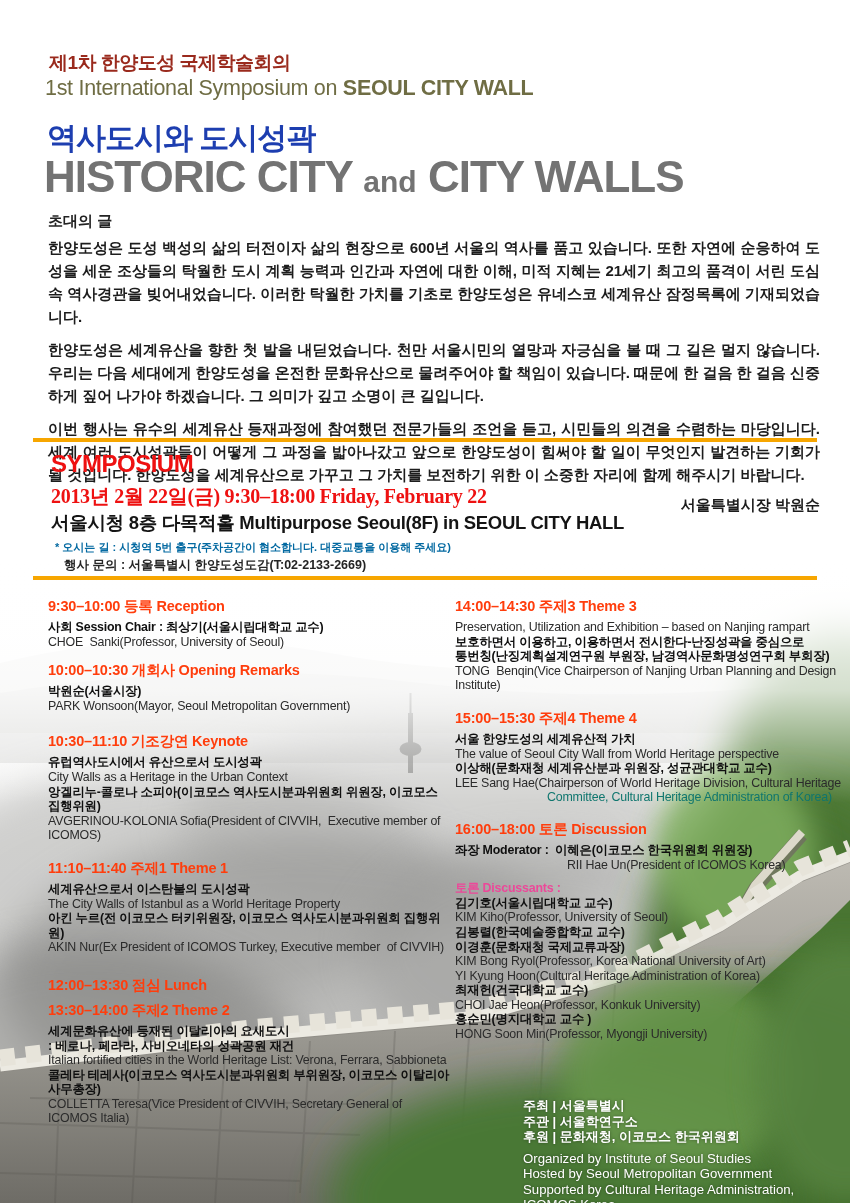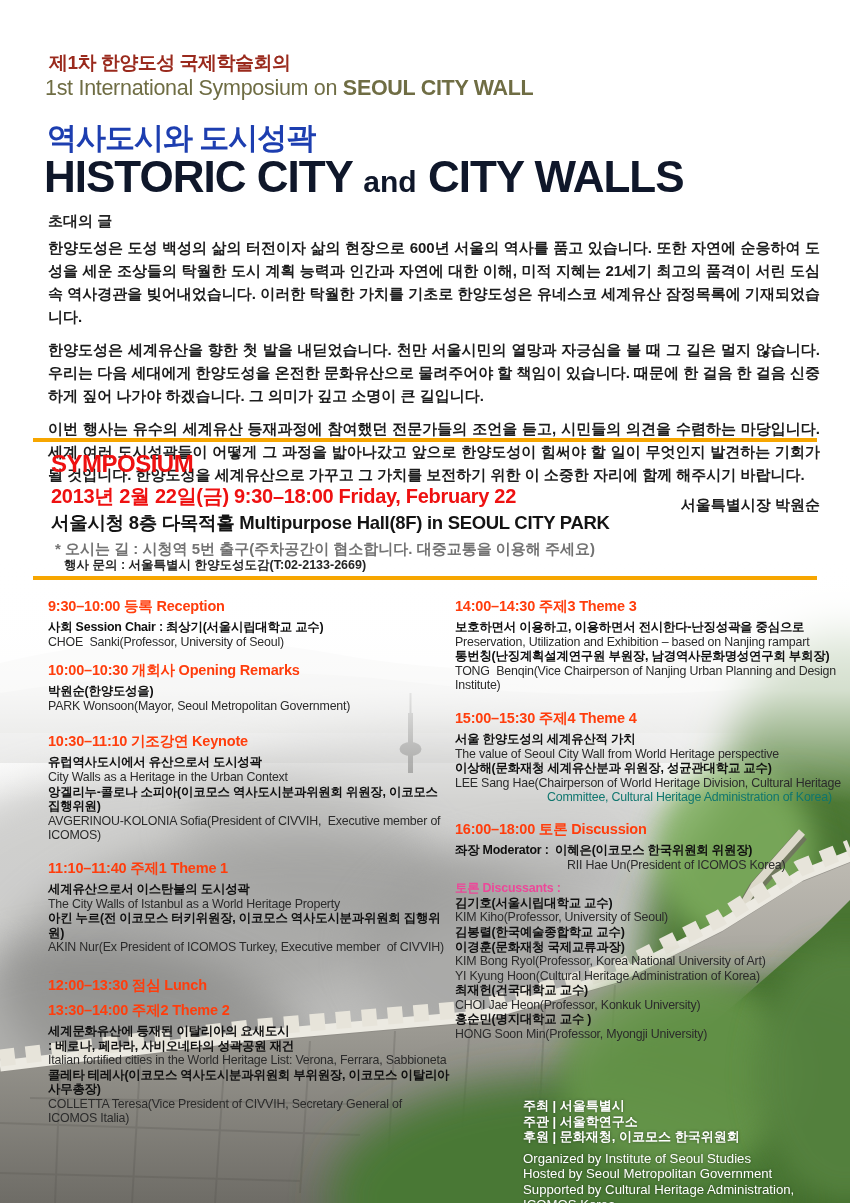--- a/index.html
+++ b/index.html
@@ -9,35 +9,35 @@
     font-family:"Liberation Sans","DejaVu Sans",sans-serif;
     -webkit-font-smoothing:antialiased;
   }
   .abs{position:absolute;}
   .z{z-index:2;}
   
   .kicker{left:49px; top:50px; font-size:19px; font-weight:700; color:#9a2a1d; letter-spacing:-0.5px;}
   .subtitle{left:45px; top:76px; font-size:21.5px; color:#6f6d44; letter-spacing:-0.3px;}
   .subtitle b{font-weight:700;}
   .title-kr{left:47px; top:118px; font-size:30px; font-weight:700; color:#1d3eb0; letter-spacing:-1px;}
-  .title-en{left:44px; top:152px; font-size:44px; font-weight:700; color:#0f172a; letter-spacing:-1px; white-space:nowrap;}
+  .title-en{left:44px; top:152px; font-size:44px; font-weight:700; color:#737373; letter-spacing:-1px; white-space:nowrap;}
   .title-en .and{font-size:30px; font-weight:600; letter-spacing:0;}
   
   .inv-head{left:48px; top:212px; font-size:15px; font-weight:600; color:#222;}
   .inv-body{left:48px; top:236px; width:772px; color:#1c1c1c;}
   .inv-body p{margin:0 0 10px 0; font-size:15px; line-height:23px; font-weight:600; text-align:justify;}
   .signature{width:772px; text-align:right; font-size:15px; font-weight:700; color:#1c1c1c; margin-top:2px;}
   
   .rule{left:33px; width:784px; height:4px; background:#f7a600;}
   .rule1{top:438px;} .rule2{top:576px;}
   
   .sym-head{left:51px; top:450px; font-size:24px; font-weight:700; color:#ee1111; letter-spacing:-0.5px;}
-  .sym-date{left:51px; top:483px; font-size:20px; font-weight:700; color:#ee1111; letter-spacing:-0.3px;}
+  .sym-date{left:51px; top:483px; font-size:20px; font-weight:700; color:#ee1111; letter-spacing:-0.3px;font-family:Liberation Serif, serif;}
   .sym-venue{left:51px; top:510px; font-size:18.5px; font-weight:600; color:#141414; letter-spacing:-0.3px;}
-  .sym-note1{left:55px; top:540px; font-size:15px; font-weight:700; color:#737373;}
+  .sym-note1{left:55px; top:540px; font-size:11px; font-weight:700; color:#0369a1;}
   .sym-note2{left:64px; top:557px; font-size:12.5px; font-weight:700; color:#242424;}
   
   .col{top:597px;}
   .col-left{left:48px; width:402px;}
   .col-right{left:455px; width:390px;}
   .sched-block{margin-bottom:12px;}
   .col-left .sched-block:nth-child(2){margin-bottom:19px;}
   .col-left .sched-block:nth-child(3){margin-bottom:16px;}
   .col-left .sched-block:nth-child(4){margin-bottom:21px;}
   .col-left .sched-block:nth-child(5){margin-bottom:6px;}
@@ -152,35 +152,35 @@
     <p>한양도성은 도성 백성의 삶의 터전이자 삶의 현장으로 600년 서울의 역사를 품고 있습니다. 또한 자연에 순응하여 도성을 세운 조상들의 탁월한 도시 계획 능력과 인간과 자연에 대한 이해, 미적 지혜는 21세기 최고의 품격이 서린 도심 속 역사경관을 빚어내었습니다. 이러한 탁월한 가치를 기초로 한양도성은 유네스코 세계유산 잠정목록에 기재되었습니다.</p>
     <p>한양도성은 세계유산을 향한 첫 발을 내딛었습니다. 천만 서울시민의 열망과 자긍심을 볼 때 그 길은 멀지 않습니다. 우리는 다음 세대에게 한양도성을 온전한 문화유산으로 물려주어야 할 책임이 있습니다. 때문에 한 걸음 한 걸음 신중하게 짚어 나가야 하겠습니다. 그 의미가 깊고 소명이 큰 길입니다.</p>
     <p>이번 행사는 유수의 세계유산 등재과정에 참여했던 전문가들의 조언을 듣고, 시민들의 의견을 수렴하는 마당입니다. 세계 여러 도시성곽들이 어떻게 그 과정을 밟아나갔고 앞으로 한양도성이 힘써야 할 일이 무엇인지 발견하는 기회가 될 것입니다. 한양도성을 세계유산으로 가꾸고 그 가치를 보전하기 위한 이 소중한 자리에 함께 해주시기 바랍니다.</p>
     <div class="signature">서울특별시장 박원순</div>
   </div>
 
   <div class="abs z rule rule1"></div>
 
   <div class="abs z sym-head">SYMPOSIUM</div>
   <div class="abs z sym-date">2013년 2월 22일(금) 9:30–18:00 Friday, February 22</div>
-  <div class="abs z sym-venue">서울시청 8층 다목적홀 Multipurpose Hall(8F) in SEOUL CITY PARK</div>
+  <div class="abs z sym-venue">서울시청 8층 다목적홀 Multipurpose Seoul(8F) in SEOUL CITY HALL</div>
   <div class="abs z sym-note1">* 오시는 길 : 시청역 5번 출구(주차공간이 협소합니다. 대중교통을 이용해 주세요)</div>
   <div class="abs z sym-note2">행사 문의 : 서울특별시 한양도성도감(T:02-2133-2669)</div>
 
   <div class="abs z rule rule2"></div>
 
   <div class="abs z col col-left" id="col-left">
       <div class="sched-block">
         <div class="sched-h">9:30–10:00 등록 Reception</div>
         <div class="line kr">사회 Session Chair : 최상기(서울시립대학교 교수)</div>
         <div class="line en">CHOE  Sanki(Professor, University of Seoul)</div>
       </div>
       <div class="sched-block">
         <div class="sched-h">10:00–10:30 개회사 Opening Remarks</div>
-        <div class="line kr">박원순(한양도성을)</div>
+        <div class="line kr">박원순(서울시장)</div>
         <div class="line en">PARK Wonsoon(Mayor, Seoul Metropolitan Government)</div>
       </div>
       <div class="sched-block">
         <div class="sched-h">10:30–11:10 기조강연 Keynote</div>
         <div class="line kr">유럽역사도시에서 유산으로서 도시성곽</div>
         <div class="line en">City Walls as a Heritage in the Urban Context</div>
         <div class="line kr">앙겔리누-콜로나 소피아(이코모스 역사도시분과위원회 위원장, 이코모스 집행위원)</div>
         <div class="line en">AVGERINOU-KOLONIA Sofia(President of CIVVIH,  Executive member of ICOMOS)</div>
       </div>
       <div class="sched-block">
@@ -198,22 +198,22 @@
         <div class="line kr">세계문화유산에 등재된 이탈리아의 요새도시</div>
         <div class="line kr">: 베로나, 페라라, 사비오네타의 성곽공원 재건</div>
         <div class="line en">Italian fortified cities in the World Heritage List: Verona, Ferrara, Sabbioneta</div>
         <div class="line kr">콜레타 테레사(이코모스 역사도시분과위원회 부위원장, 이코모스 이탈리아 사무총장)</div>
         <div class="line en">COLLETTA Teresa(Vice President of CIVVIH, Secretary General of ICOMOS Italia)</div>
       </div>
     </div>
   <div class="abs z col col-right" id="col-right">
       <div class="sched-block">
         <div class="sched-h">14:00–14:30  주제3  Theme 3</div>
+        <div class="line en">Preservation, Utilization and Exhibition – based on Nanjing rampart</div>
         <div class="line kr">보호하면서 이용하고, 이용하면서 전시한다-난징성곽을 중심으로</div>
-        <div class="line en">Preservation, Utilization and Exhibition – based on Nanjing rampart</div>
         <div class="line kr">통번칭(난징계획설계연구원 부원장, 남경역사문화명성연구회 부회장)</div>
         <div class="line en">TONG  Benqin(Vice Chairperson of Nanjing Urban Planning and Design Institute)</div>
       </div>
       <div class="sched-block">
         <div class="sched-h">15:00–15:30  주제4  Theme 4</div>
         <div class="line kr">서울 한양도성의 세계유산적 가치</div>
         <div class="line en">The value of Seoul City Wall from World Heritage perspective</div>
         <div class="line kr">이상해(문화재청 세계유산분과 위원장, 성균관대학교 교수)</div>
         <div class="line en">LEE Sang Hae(Chairperson of World Heritage Division, Cultural Heritage</div>
         <div class="line en-indent2">Committee, Cultural Heritage Administration of Korea)</div>

